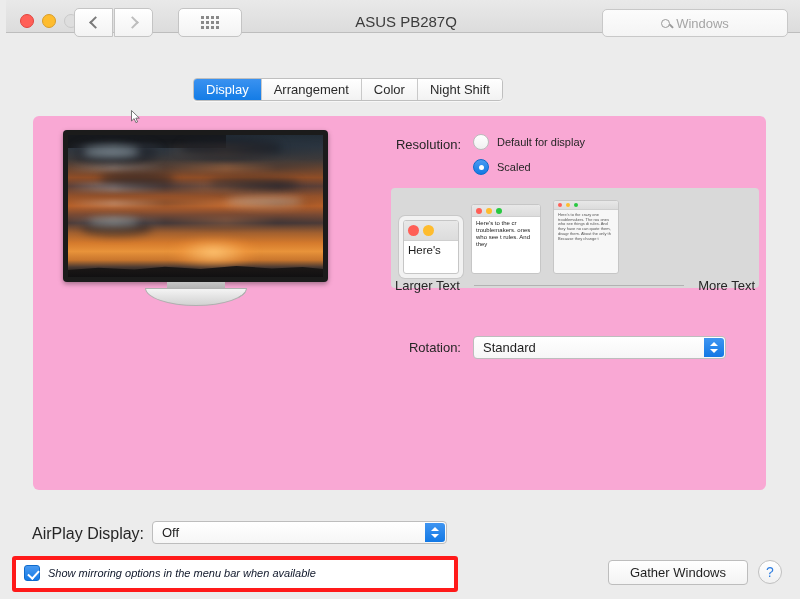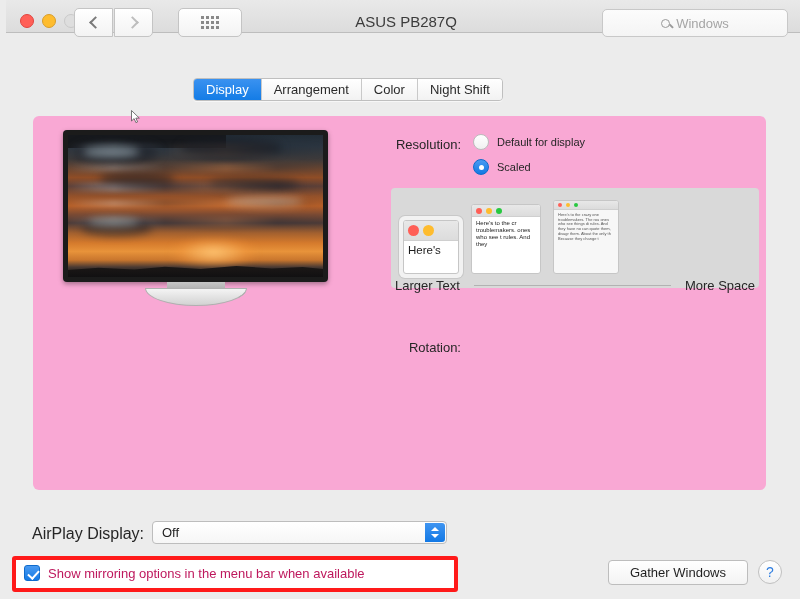--- a/index.html
+++ b/index.html
@@ -261,21 +261,21 @@
   .checkbox {
     width: 16px; height: 16px; border-radius: 3px;
     background: linear-gradient(#4a9bf2, #1279e4); border: 1px solid #0f6bcc;
     position: relative; flex: none;
   }
   .checkbox::after {
     content: ""; position: absolute; left: 4.5px; top: 2px;
     width: 5px; height: 9px; border: solid #fff; border-width: 0 2px 2px 0;
     transform: rotate(42deg);
   }
-  .checklabel { font-size: 13px; color: #be185d; white-space: nowrap; }
+  .checklabel { font-size: 11px; color: #0f172a; white-space: nowrap; font-style: italic; }
 
   .gather {
     position: absolute; right: 52px; top: 560px;
     height: 25px; padding: 0 21px; border-radius: 4px;
     background: linear-gradient(#ffffff, #f3f3f3);
     border: 1px solid #bdbdbd;
     display: flex; align-items: center; justify-content: center;
     font-size: 13px; color: #1f1f1f;
   }
   .help {
@@ -418,25 +418,32 @@
               </div>
             <div class="mtext">Here's to the crazy one troublemakers. The rou ones who see things di rules. And they have no can quote them, disagr them. About the only th Because they change t</div>
           </div>
         </div>
 
       </div>
 
       <div class="scale-ends">
         <span class="scale-end">Larger Text</span>
         <span class="scale-line"></span>
-        <span class="scale-end">More Space</span>
+        <span class="scale-end">More Text</span>
       </div>
     </div>
 
     <div class="rowlabel rot-label">Rotation:</div>
+    <div class="popup rot-popup">
+      <span>Standard</span>
+      <span class="popup-arrows">
+        <i class="ar up"></i>
+          <i class="ar down"></i>
+      </span>
+    </div>
 
   </div>
 
   <div class="airplay-label">AirPlay Display:</div>
   <div class="popup airplay-popup">
     <span>Off</span>
     <span class="popup-arrows">
       <i class="ar up"></i>
         <i class="ar down"></i>
     </span>

